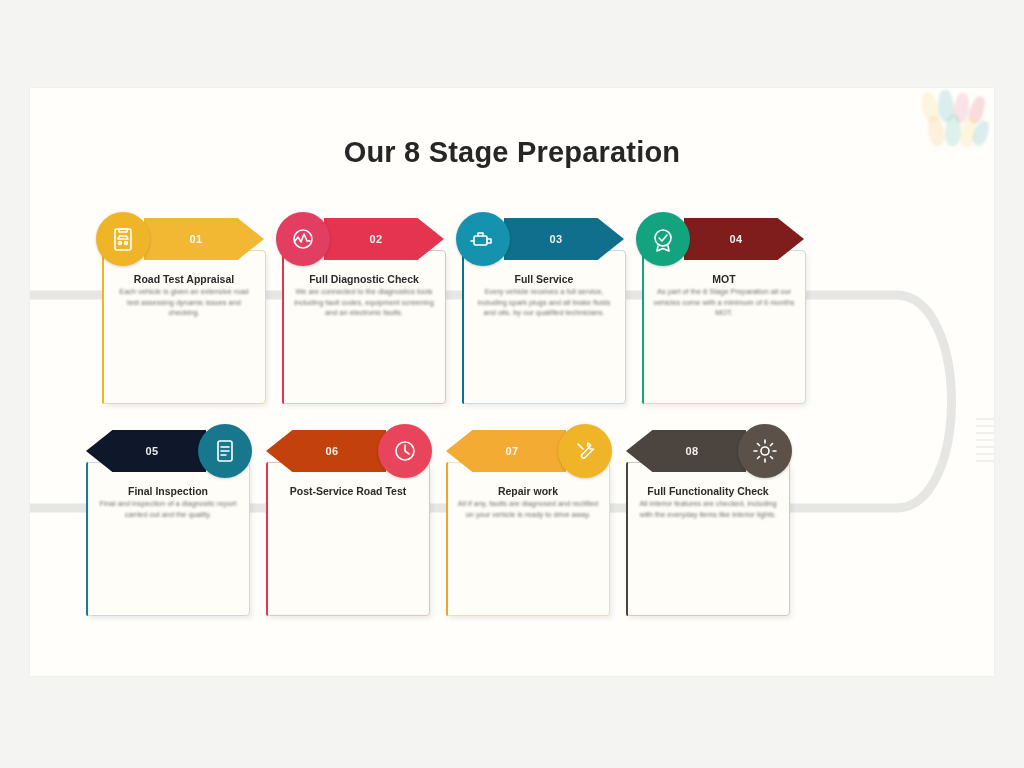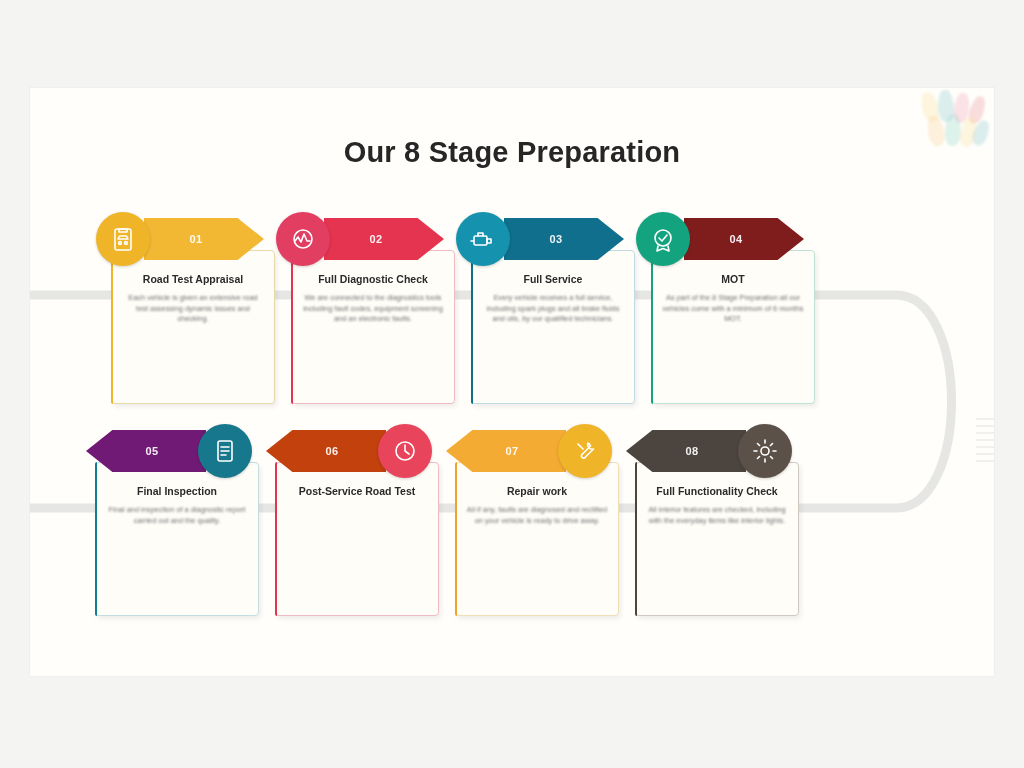--- a/index.html
+++ b/index.html
@@ -42,35 +42,35 @@
 
   
   .row{position:absolute;left:0;width:964px;height:215px;}
   .row-top{top:118px;}
   .row-bot{top:330px;}
 
   .stage{position:absolute;width:200px;height:215px;}
 
   
   .card{
-    position:absolute;left:27px;top:44px;width:162px;height:152px;
+    position:absolute;left:18px;top:44px;width:162px;height:152px;
     background:#fffdf8;
     border:1.4px solid #cfcfcf;
     border-radius:4px;
     box-shadow:2px 3px 5px rgba(0,0,0,.07);
   }
   .card-inner{
     position:absolute;left:0;right:0;top:22px;padding:0 10px;text-align:center;
   }
   .card-title{
     font-size:10.5px;font-weight:bold;color:#2a2a2a;line-height:13px;
     filter:blur(.55px);
   }
   .card-desc{
-    margin-top:7px;font-size:7.4px;line-height:10.5px;color:#6f6f6f;
+    margin-top:1px;font-size:7.4px;line-height:10.5px;color:#6f6f6f;
     filter:blur(.95px);
   }
 
   
   .arrow{
     position:absolute;top:12px;height:42px;width:120px;
     display:flex;align-items:center;justify-content:center;
   }
   .arrow-r{left:60px;clip-path:polygon(0 0, 78% 0, 100% 50%, 78% 100%, 0 100%);}
   .arrow-l{left:18px;clip-path:polygon(22% 0, 100% 0, 100% 100%, 22% 100%, 0 50%);}
@@ -214,21 +214,21 @@
 
     <div class="row row-bot">
         <div class="stage" style="left: 38px; top: 0px;">
           <div class="card" style="border-color: rgb(196, 221, 227);">
             <div class="rail" style="background: rgb(15, 127, 150);"></div>
             <div class="card-inner">
               <div class="card-title">Final Inspection</div>
               <div class="card-desc">Final and inspection of a diagnostic report carried out and the quality.</div>
             </div>
           </div>
-          <div class="arrow arrow-l" style="background: #701a75;">
+          <div class="arrow arrow-l" style="background: #0f172a;">
             <span class="num">05</span>
           </div>
           <div class="bubble bubble-right" style="background: rgb(23, 119, 140);">
             <svg viewBox="0 0 28 28">
               <rect x="7" y="4" width="14" height="20" rx="2" stroke="#ffffff" stroke-width="1.6" fill="none" stroke-linecap="round" stroke-linejoin="round"></rect>
               <path d="M10 10h8M10 14h8M10 18h5" stroke="#ffffff" stroke-width="1.6" fill="none" stroke-linecap="round" stroke-linejoin="round"></path>
             </svg>
           </div>
         </div>
         <div class="stage" style="left: 218px; top: 0px;">

